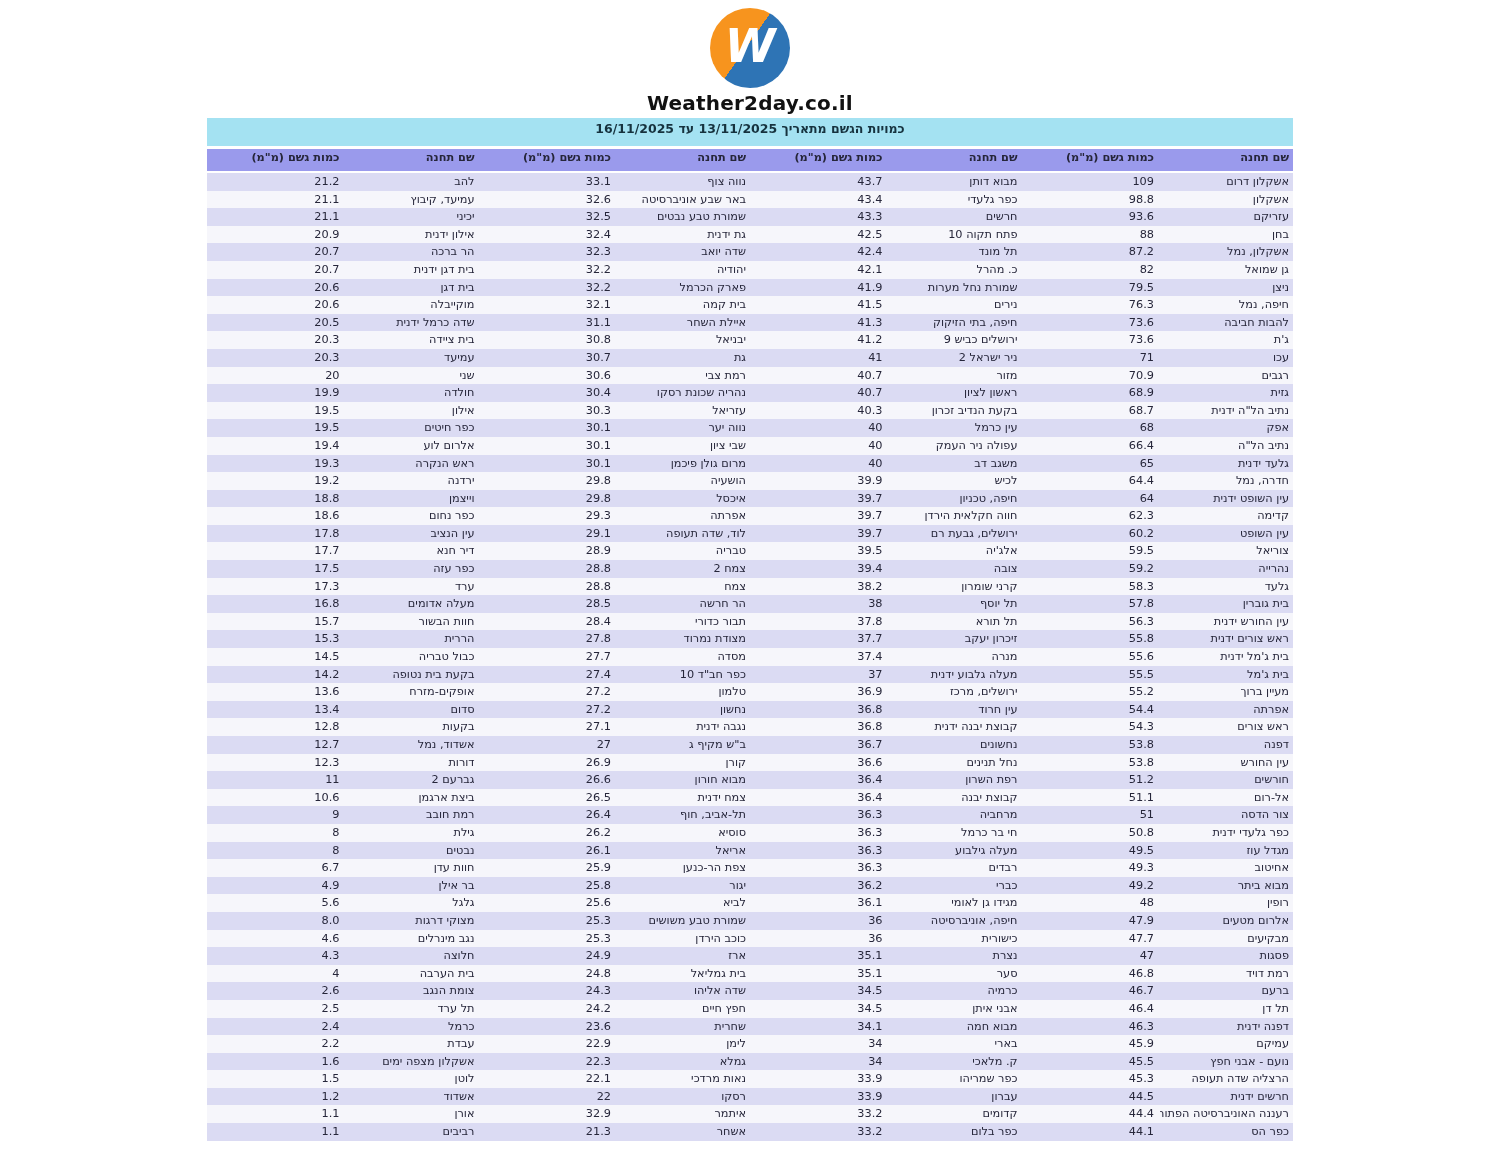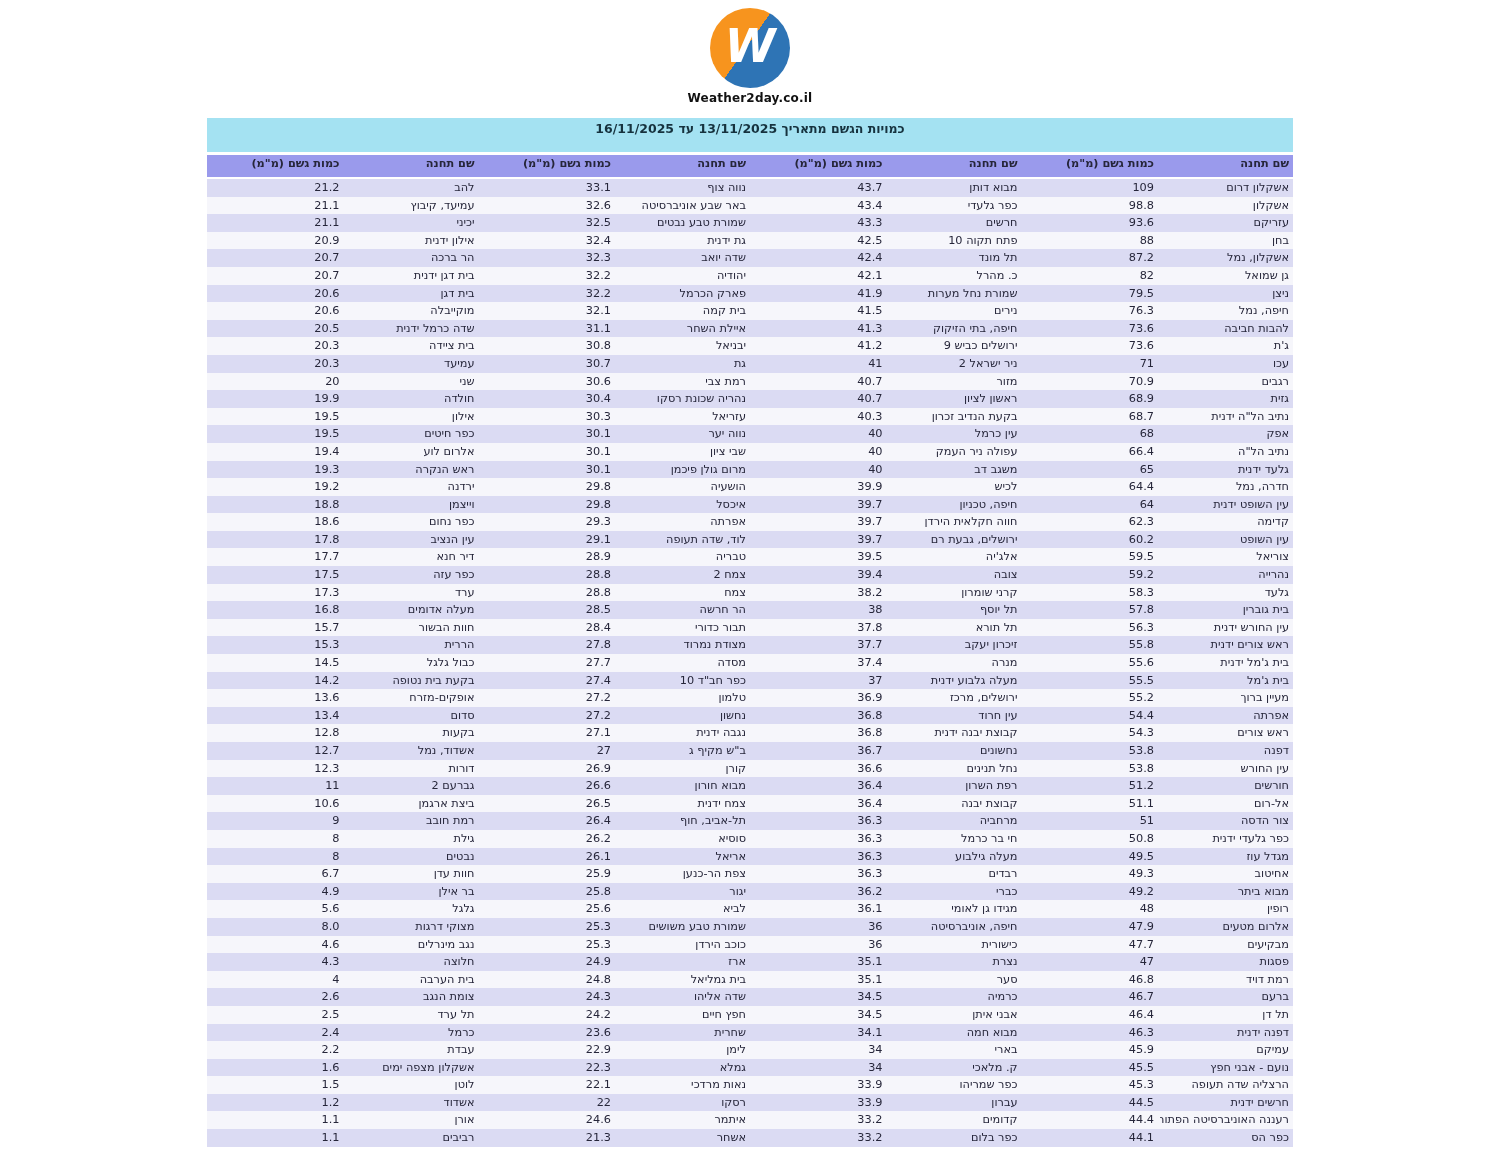--- a/index.html
+++ b/index.html
@@ -4,24 +4,24 @@
 <style>
   * { margin:0; padding:0; box-sizing:border-box; }
   body { background:#ffffff; font-family:"DejaVu Sans","Liberation Sans",sans-serif; }
   .page { position:relative; width:1500px; height:1159px; background:#fff; overflow:hidden; }
 
   .brand { position:absolute; top:8px; left:0; width:100%; text-align:center; }
   .logo { width:80px; height:80px; border-radius:50%; margin:0 auto;
           background:linear-gradient(125deg, var(--logo-orange,#F7941E) 47%, var(--logo-blue,#2E74B5) 47%);
           display:flex; align-items:center; justify-content:center; }
   .logo-w { color:#fff; font-size:46px; font-weight:bold; font-style:italic; line-height:80px; transform:translateY(-2px); }
-  .site-name { margin-top:3px; font-size:12px; font-weight:bold; color:#111; letter-spacing:0.2px; }
+  .site-name { margin-top:3px; font-size:20px; font-weight:bold; color:#111; letter-spacing:0.2px; }
 
   .table-wrap { position:absolute; left:207px; top:118px; width:1086px; direction:rtl; }
-  .title-bar { height:34px; line-height:22px; background:var(--title-bar,#A4E2F2);
+  .title-bar { height:28px; line-height:22px; background:var(--title-bar,#A4E2F2);
                text-align:center; font-size:12.5px; font-weight:bold; color:#16323e; margin-bottom:3px; }
   .grid { display:grid; grid-template-columns:repeat(4, 133px 138.5px); direction:rtl; }
   .header-row { background:var(--header-bg,#9A9AEC); height:22px; margin-bottom:2px; }
   .hcell { line-height:22px; font-weight:bold; font-size:11.5px; color:#1b1b3a; }
   .row { height:17.6px; }
   .row:nth-child(odd) { background:var(--row-odd,#DBDBF3); }
   .row:nth-child(even) { background:var(--row-even,#F6F6FB); }
   .cell { overflow:hidden; white-space:nowrap; line-height:17.6px; font-size:11.3px; color:#26263a; }
   .name { text-align:right; padding-right:4px; }
   .val  { text-align:right; padding-left:10px; padding-right:6px;
@@ -321,21 +321,21 @@
           <div class="cell name">הררית</div>
           <div class="cell val">15.3</div>
         </div>
         <div class="grid row">
           <div class="cell name">בית ג'מל ידנית</div>
           <div class="cell val">55.6</div>
           <div class="cell name">מנרה</div>
           <div class="cell val">37.4</div>
           <div class="cell name">מסדה</div>
           <div class="cell val">27.7</div>
-          <div class="cell name">כבול גלגל</div>
+          <div class="cell name">כבול טבריה</div>
           <div class="cell val">14.5</div>
         </div>
         <div class="grid row">
           <div class="cell name">בית ג'מל</div>
           <div class="cell val">55.5</div>
           <div class="cell name">מעלה גלבוע ידנית</div>
           <div class="cell val">37</div>
           <div class="cell name">כפר חב"ד 10</div>
           <div class="cell val">27.4</div>
           <div class="cell name">בקעת בית נטופה</div>
@@ -580,21 +580,21 @@
           <div class="cell val">22</div>
           <div class="cell name">אשדוד</div>
           <div class="cell val">1.2</div>
         </div>
         <div class="grid row">
           <div class="cell name">רעננה האוניברסיטה הפתוח</div>
           <div class="cell val">44.4</div>
           <div class="cell name">קדומים</div>
           <div class="cell val">33.2</div>
           <div class="cell name">איתמר</div>
-          <div class="cell val">24.6</div>
+          <div class="cell val">32.9</div>
           <div class="cell name">אורן</div>
           <div class="cell val">1.1</div>
         </div>
         <div class="grid row">
           <div class="cell name">כפר הס</div>
           <div class="cell val">44.1</div>
           <div class="cell name">כפר בלום</div>
           <div class="cell val">33.2</div>
           <div class="cell name">אשחר</div>
           <div class="cell val">21.3</div>

